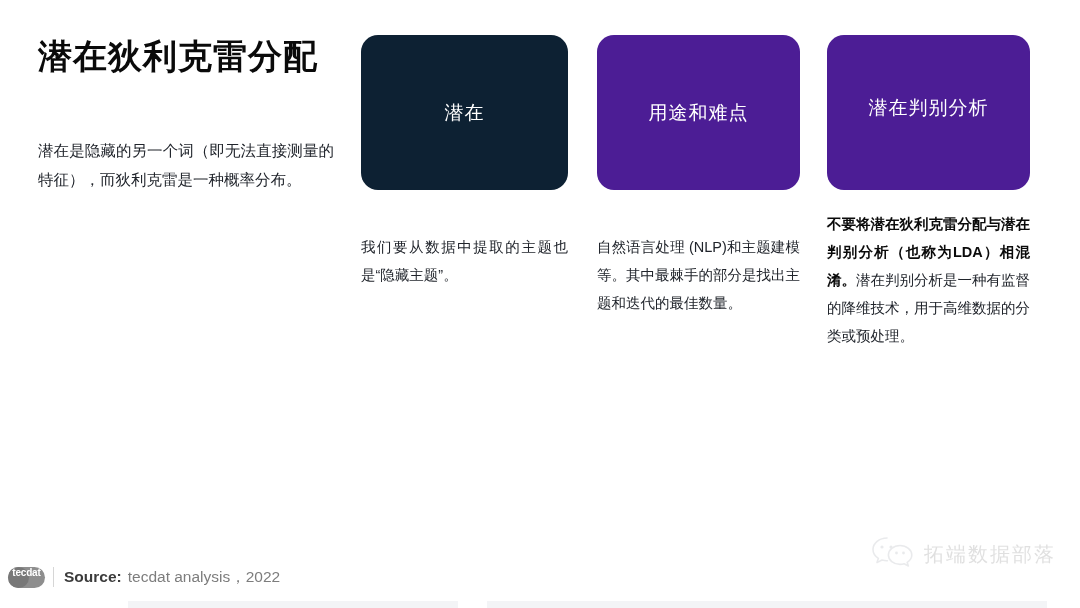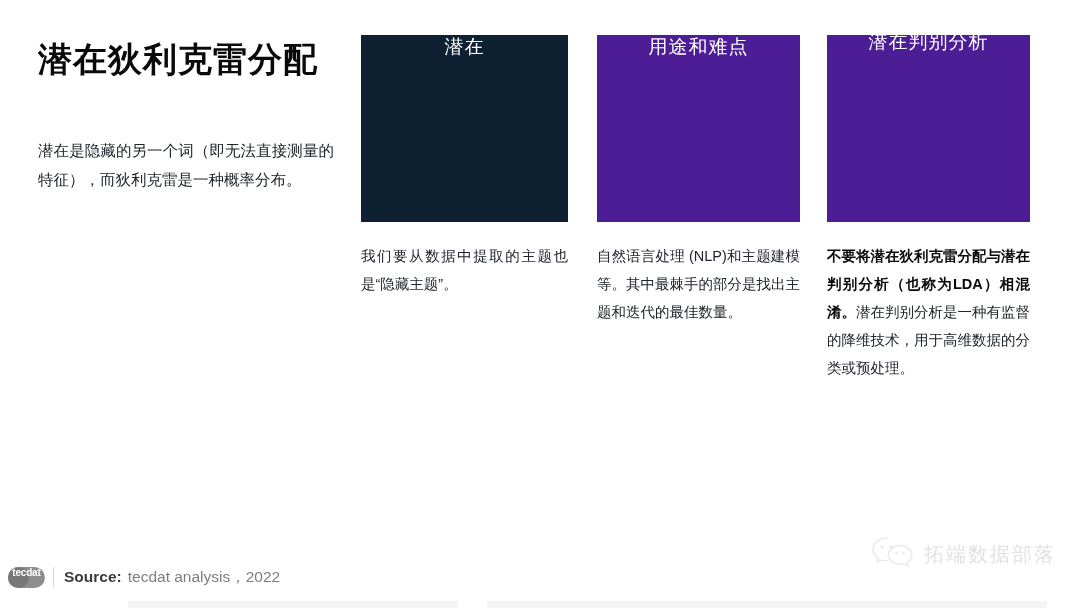--- a/index.html
+++ b/index.html
@@ -26,21 +26,21 @@
   }
 
   
   .left-col {
     position: absolute;
     left: 38px;
     top: 38px;
     width: 300px;
   }
   .slide-title {
-    font-family: Liberation Sans, sans-serif;
+    font-family: Liberation Mono, monospace;
     font-weight: 700;
     font-size: 34px;
     line-height: 42px;
     letter-spacing: 1px;
     color: #0a0a0a;
     white-space: nowrap;
   }
   .slide-lede {
     margin-top: 56px;
     font-size: 15.5px;
@@ -54,42 +54,43 @@
   
   .col {
     position: absolute;
     top: 35px;
   }
   .col-1 { left: 361px; width: 207px; }
   .col-2 { left: 597px; width: 203px; }
   .col-3 { left: 827px; width: 203px; }
 
   .card {
-    height: 187px;
-    display: flex;
-    align-items: flex-start;
+    height: 155px;
+    display: flex;
+    align-items: center;
     justify-content: center;
     box-sizing: border-box;
+    border-radius: 17px;
   }
   .card-1 { background: #0d2133; }
   .card-2 { background: #4c1d95; }
   .card-3 { background: #4c1d95; }
 
   .card-title {
     font-family: "Liberation Serif", "DejaVu Serif", serif;
     font-size: 19px;
     line-height: 24px;
     color: #ffffff;
     text-align: center;
     letter-spacing: 1px;
   }
   .card-3 .card-title { position: relative; top: -5px; }
 
   .col-body {
-    margin-top: 20px;
+    margin-top: 43px;
     font-size: 14.5px;
     line-height: 28px;
     color: #20242b;
     text-align: justify;
     text-justify: inter-ideograph;
   }
   .col-3 .col-body { margin-top: 20px; }
   .col-body b, .col-body .bold {
     font-weight: 700;
     color: #0a0a0a;

